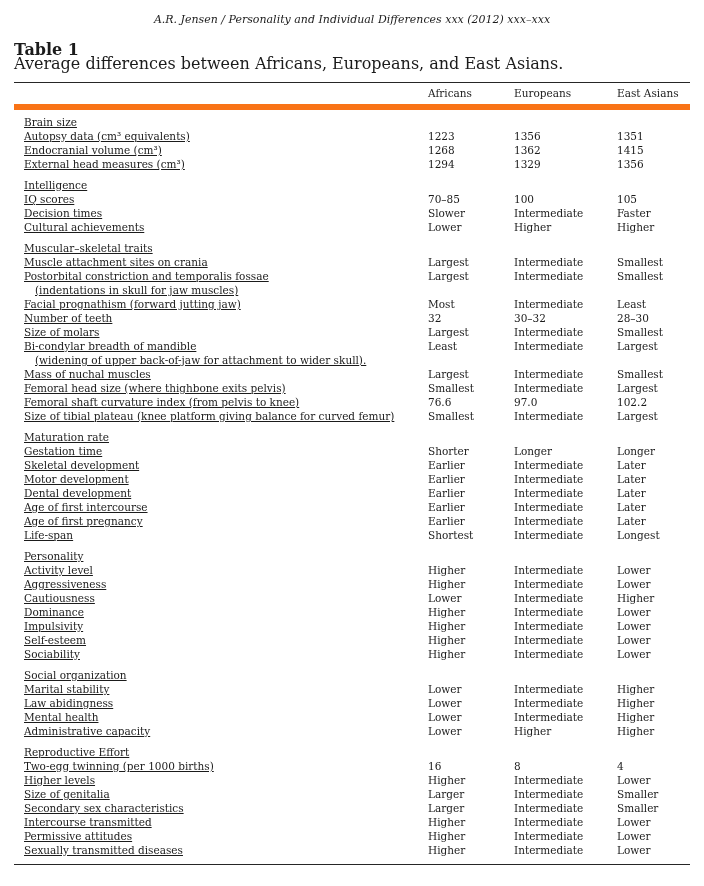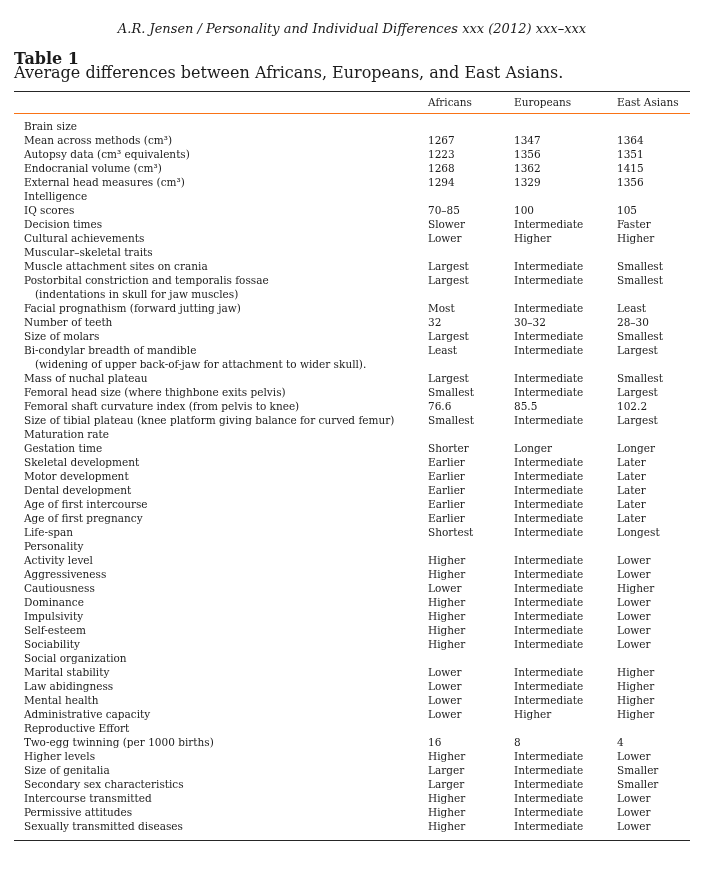--- a/index.html
+++ b/index.html
@@ -2,40 +2,40 @@
 <html><head>
 <meta charset="utf-8">
 <style>
   html, body { margin:0; padding:0; background:#ffffff; }
   .page {
     width:704px; height:886px; box-sizing:border-box; background:#fff;
     font-family:"DejaVu Serif", serif; color:#1b1b1b;
     padding:0 14px; position:relative; overflow:hidden;
   }
   .running-head {
-    padding-top:22px; text-align:center; font-style:italic;
-    font-size:13px; line-height:13px; color:#1b1b1b;
+    padding-top:13px; text-align:center; font-style:italic;
+    font-size:11px; line-height:13px; color:#1b1b1b;
   }
   .table-label { margin-top:17px; font-size:16px; font-weight:bold; line-height:14px; }
   .table-caption { font-size:16px; line-height:14px; }
   .ptable {
     margin-top:11px;
     border-top:1.5px solid #262626;
     border-bottom:1.5px solid #262626;
   }
   .thead {
     display:grid; grid-template-columns:414px 86px 103px 1fr;
-    border-bottom:1px solid #f97316; padding:3px 0 4px;
+    border-bottom:6px solid #f97316; padding:3px 0 4px;
   }
   .tbody { padding:5px 0 7px; }
   .row { display:grid; grid-template-columns:414px 86px 103px 1fr; }
   .cell { font-size:10.5px; line-height:14px; white-space:nowrap; overflow:visible; }
-  .label { padding-left:10px; }
+  .label { padding-left:10px;text-decoration:underline; }
   .label.indent { padding-left:21px; }
-  .section + .section { }
+  .section + .section { margin-top:7px; }
 </style>
 </head>
 <body>
 
 <div class="page">
   <div class="running-head">A.R. Jensen / Personality and Individual Differences xxx (2012) xxx–xxx</div>
 
   <div class="table-label">Table 1</div>
 
   <div class="table-caption">Average differences between Africans, Europeans, and East Asians.</div>
@@ -46,26 +46,20 @@
       <div class="cell value">Africans</div>
       <div class="cell value">Europeans</div>
       <div class="cell value">East Asians</div>
     </div>
     <div class="tbody">
         <div class="section">
           <div class="row">
             <div class="cell label section-title">Brain size</div>
           </div>
           <div class="row">
-            <div class="cell label">Mean across methods (cm³)</div>
-            <div class="cell value">1267</div>
-            <div class="cell value">1347</div>
-            <div class="cell value">1364</div>
-          </div>
-          <div class="row">
             <div class="cell label">Autopsy data (cm³ equivalents)</div>
             <div class="cell value">1223</div>
             <div class="cell value">1356</div>
             <div class="cell value">1351</div>
           </div>
           <div class="row">
             <div class="cell label">Endocranial volume (cm³)</div>
             <div class="cell value">1268</div>
             <div class="cell value">1362</div>
             <div class="cell value">1415</div>
@@ -140,35 +134,35 @@
           <div class="row">
             <div class="cell label">Bi-condylar breadth of mandible</div>
             <div class="cell value">Least</div>
             <div class="cell value">Intermediate</div>
             <div class="cell value">Largest</div>
           </div>
           <div class="row">
             <div class="cell label indent">(widening of upper back-of-jaw for attachment to wider skull).</div>
           </div>
           <div class="row">
-            <div class="cell label">Mass of nuchal plateau</div>
+            <div class="cell label">Mass of nuchal muscles</div>
             <div class="cell value">Largest</div>
             <div class="cell value">Intermediate</div>
             <div class="cell value">Smallest</div>
           </div>
           <div class="row">
             <div class="cell label">Femoral head size (where thighbone exits pelvis)</div>
             <div class="cell value">Smallest</div>
             <div class="cell value">Intermediate</div>
             <div class="cell value">Largest</div>
           </div>
           <div class="row">
             <div class="cell label">Femoral shaft curvature index (from pelvis to knee)</div>
             <div class="cell value">76.6</div>
-            <div class="cell value">85.5</div>
+            <div class="cell value">97.0</div>
             <div class="cell value">102.2</div>
           </div>
           <div class="row">
             <div class="cell label">Size of tibial plateau (knee platform giving balance for curved femur)</div>
             <div class="cell value">Smallest</div>
             <div class="cell value">Intermediate</div>
             <div class="cell value">Largest</div>
           </div>
         </div>
         <div class="section">

